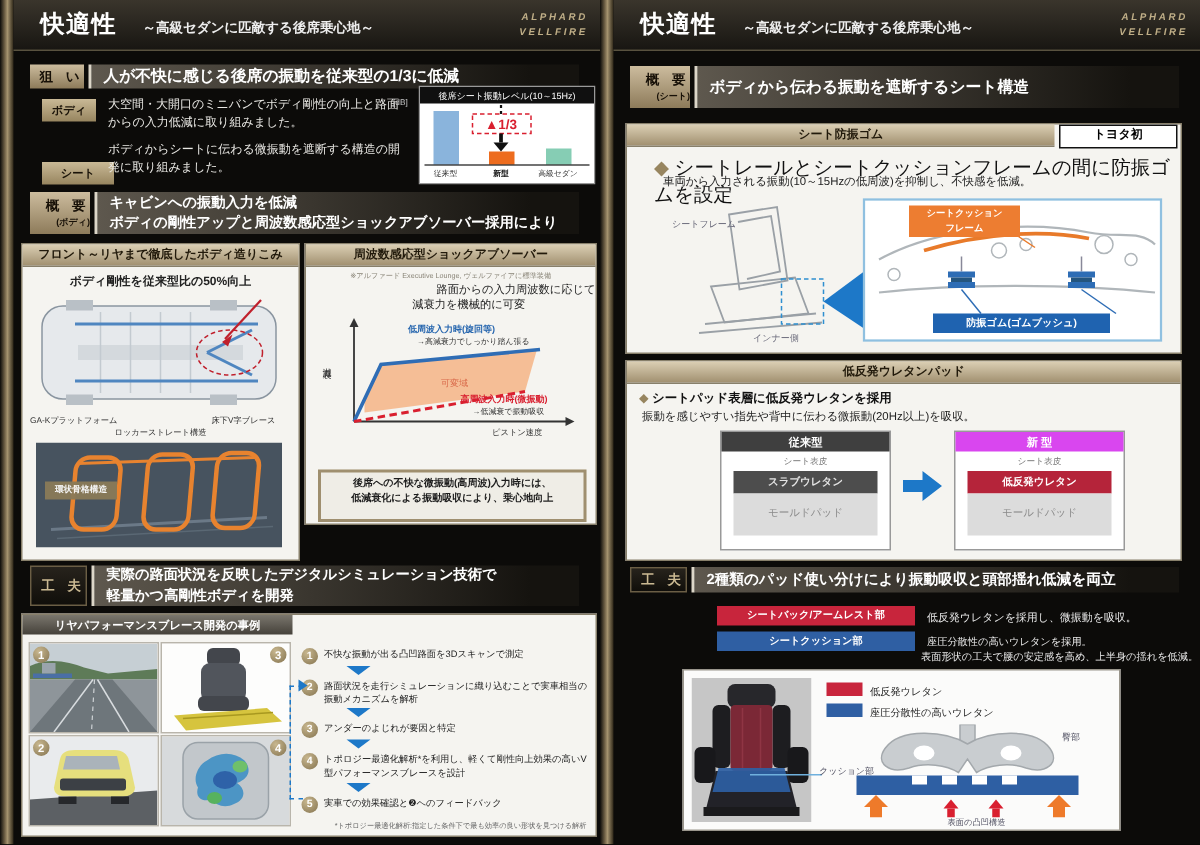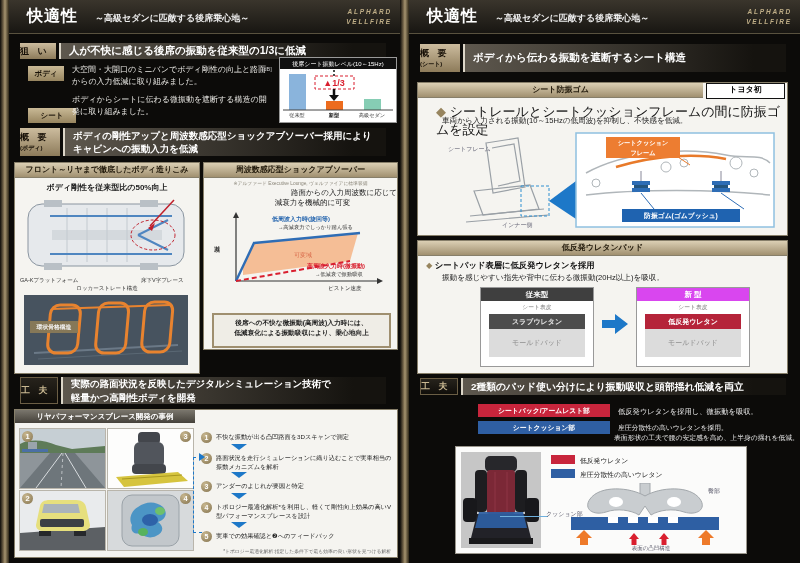--- a/index.html
+++ b/index.html
@@ -10,21 +10,21 @@
   .spine{position:absolute;left:0;top:0;width:9px;height:100%;
          background:linear-gradient(90deg,#0c0b09 0%,#6e5f45 35%,#a5936f 55%,#2e2718 100%)}
   .hdr{position:absolute;left:9px;right:0;top:0;height:33px;
        background:linear-gradient(180deg,#3a352c,#181612);border-bottom:1px solid #59523f}
   .hdr-title{position:absolute;left:18px;top:6px;font-size:16px;font-weight:700;color:#fff;letter-spacing:1px}
   .hdr-sub{position:absolute;left:86px;top:12px;font-size:9px;font-weight:700;color:#eee}
   .brand{position:absolute;right:8px;top:7px;text-align:right;color:#bfae87;font-weight:700;
          font-size:6.5px;letter-spacing:1.8px;line-height:1.5;font-style:italic}
   .sec{position:absolute;display:flex}
   .seclab{flex:none;background:linear-gradient(180deg,#ccbc9e,#8d7b5a);color:#171007;font-weight:700;
-          display:flex;flex-direction:column;justify-content:center;text-align:left}
+          display:flex;flex-direction:column;justify-content:center;text-align:right}
   .seclab.dk{background:linear-gradient(180deg,#27231c,#100e0a);color:#cab992;border:1px solid #6b5e45}
   .sl1{font-size:9px;letter-spacing:3px}
   .sl2{font-size:6px}
   .sechead{flex:1;margin-left:3px;border-left:2px solid #dcd6c8;
            background:linear-gradient(90deg,#5e584e,#15130f 90%);color:#fff;font-weight:700;
            display:flex;flex-direction:column;justify-content:center;padding:1px 8px}
   .hl{font-size:9.5px;line-height:1.4}
   .hl1{font-size:10.5px}
   .tanlab{background:linear-gradient(180deg,#c9b996,#97855f);color:#1a1308;font-weight:700;text-align:center}
   .panel{position:absolute;background:#f5f4f0;border:1px solid #877f6a}
@@ -90,22 +90,22 @@
     <text x="55" y="60" text-anchor="middle" font-size="5.2" font-weight="bold" fill="#111">新型</text>
     <text x="93" y="60" text-anchor="middle" font-size="5.2" fill="#333">高級セダン</text>
   </svg>
 
   <div class="sec" style="left:20px;top:128px;width:366px;height:28px">
     <div class="seclab" style="width:40px">
       <span class="sl1">概 要</span>
       <span class="sl2">(ボディ)</span>
     </div>
     <div class="sechead">
+      <span class="hl">キャビンへの振動入力を低減</span>
       <span class="hl">ボディの剛性アップと周波数感応型ショックアブソーバー採用により</span>
-      <span class="hl">キャビンへの振動入力を低減</span>
     </div>
   </div>
 
   <div class="panel" style="left:14px;top:162px;width:184px;height:210px">
     <div class="ptitle">フロント～リヤまで徹底したボディ造りこみ</div>
     <div class="t" style="left:0;top:19px;width:100%;text-align:center;font-size:8px;font-weight:700;color:#222">ボディ剛性を従来型比の50%向上</div>
     <svg class="abs" style="left:7px;top:33px" width="168" height="78" viewBox="0 0 168 78">
       <rect x="6" y="8" width="156" height="62" rx="14" fill="#e6e9ec" stroke="#8a95a0"></rect>
       <rect x="22" y="4" width="18" height="7" fill="#b9c0c6"></rect>
         <rect x="22" y="67" width="18" height="7" fill="#b9c0c6"></rect>
@@ -332,21 +332,21 @@
     </div>
     <div class="badge" style="left:204px;top:126px;width:118px;height:13px;background:#1f63b0;font-size:6.8px;line-height:13px">防振ゴム(ゴムブッシュ)</div>
   </div>
 
   <div class="panel" style="left:17px;top:240px;width:369px;height:132px">
     <div class="ptitle">低反発ウレタンパッド</div>
     <div class="t" style="left:8px;top:19px;font-size:8.3px;font-weight:700;color:#111">
       <span style="color:#97855f">◆</span>
       <span>シートパッド表層に低反発ウレタンを採用</span>
     </div>
-    <div class="t" style="left:24px;top:32px;font-size:7.6px;color:#222">振動を感じやすい指先や背中に伝わる微振動(20Hz以上)を吸収。</div>
+    <div class="t" style="left:10px;top:32px;font-size:7.6px;color:#222">振動を感じやすい指先や背中に伝わる微振動(20Hz以上)を吸収。</div>
 
     <div class="abs" style="left:62px;top:46px;width:112px;height:78px;background:#fff;border:1px solid #999">
       <div style="height:13px;background:#3f3f3f;color:#fff;font-size:7.5px;font-weight:700;text-align:center;line-height:13px">従来型</div>
       <div style="text-align:center;font-size:5.8px;color:#777;margin-top:2px">シート表皮</div>
       <div style="margin:2px 8px 0;height:15px;background:#4d4d4d;color:#e4e4e4;font-size:7px;font-weight:700;text-align:center;line-height:15px">スラブウレタン</div>
       <div style="margin:0 8px;height:28px;background:#dcdcdc;color:#8a8a8a;font-size:7px;text-align:center;line-height:28px">モールドパッド</div>
     </div>
     <svg class="abs" style="left:184px;top:72px" width="26" height="22" viewBox="0 0 26 22">
       <polygon points="0,7 13,7 13,1 26,11 13,21 13,15 0,15" fill="#1d78c8"></polygon>
     </svg>

